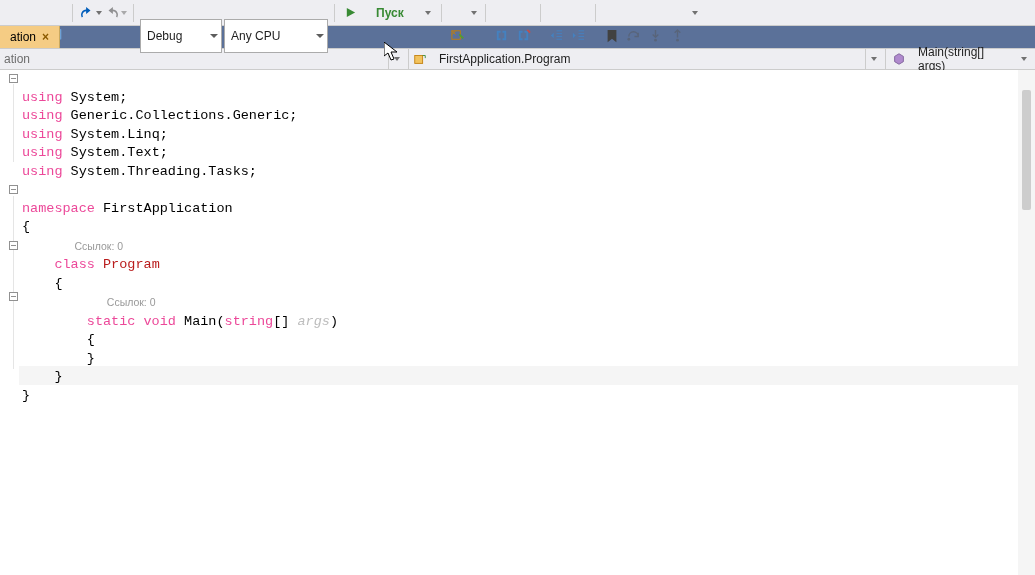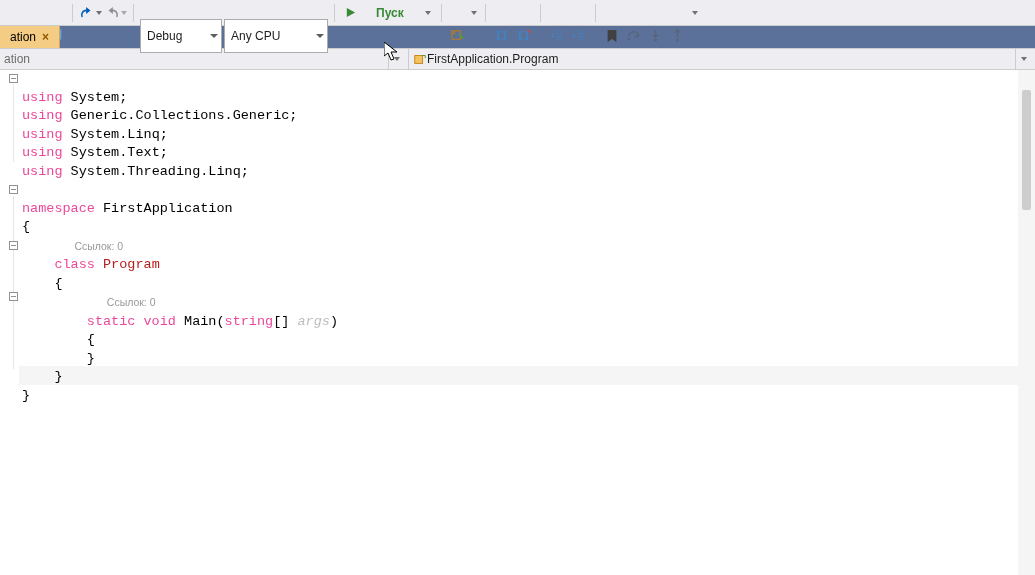--- a/index.html
+++ b/index.html
@@ -21,21 +21,21 @@
   .undogroup .arrow { width: 16px; height: 16px; display: flex; align-items: center; justify-content: center; }
 
   .tabbar { height: 22px; background: #5b7199; display: flex; align-items: flex-end; }
   .tab { height: 22px; padding: 0 8px 0 10px; background: #f5cc84; color: #000; display: flex; align-items: center; gap: 4px; font-size: 12px; border-top-left-radius: 0; border-top-right-radius: 0; margin-left: 0; border-right: 1px solid #c9a85f; }
   .tab .close { color: #8b5a00; font-weight: bold; cursor: pointer; padding: 0 2px; border-radius: 2px; }
   .cursor { position: absolute; left: 384px; top: 42px; z-index: 50; pointer-events: none; }
 
   .navbar { height: 22px; background: #eeeef2; display: flex; border-top: 1px solid #ccc; border-bottom: 1px solid #ccc; }
   .nav-left { width: 408px; display: flex; align-items: center; padding: 0 4px; }
   .nav-left span { color: #6d6d6d; }
-  .nav-mid, .nav-right { flex: 1; display: flex; align-items: center; padding: 0 4px; gap: 0; }
+  .nav-mid, .nav-right { flex: 1; display: flex; align-items: center; padding: 0 4px; gap: 12px; }
   .nav-right { border-left: 1px solid #ccc; width: 150px; flex: 0 0 auto; padding-left: 6px; }
   .nav-mid { border-left: 1px solid #ccc; }
   .nav-mid span, .nav-right span { color: #1e1e1e; }
   .nav-drop { margin-left: auto; padding: 0 4px; cursor: pointer; border-left: 1px solid #ccc; height: 100%; display: flex; align-items: center; }
   .nav-icon { width: 14px; height: 14px; display: flex; align-items: center; justify-content: center; }
 
   .editor { position: relative; background: #fff; height: calc(575px - 26px - 22px - 22px); overflow: hidden; }
   .gutter { position: absolute; left: 0; top: 0; bottom: 0; width: 20px; background: #fff; border-right: 0; }
   .foldsq { position: absolute; left: 9px; width: 9px; height: 9px; border: 1px solid #919191; background: #fff; cursor: pointer; display: flex; align-items: center; justify-content: center; }
   .foldsq.minus::before { content: ""; display: block; width: 5px; height: 1px; background: #919191; }
@@ -191,20 +191,31 @@
   </div>
   <div class="nav-mid">
     <div class="nav-icon">
       <svg width="14" height="14" viewBox="0 0 16 16">
           <rect x="2" y="4" width="9" height="9" fill="#f2c35e" stroke="#c27e0a"></rect>
           <path d="M11 4h3v3" fill="none" stroke="#388a34"></path>
         </svg>
     </div>
     <span>FirstApplication.Program</span>
     <div class="nav-drop">
+        <span class="smallcaret"></span>
+      </div>
+  </div>
+  <div class="nav-right">
+    <div class="nav-icon">
+      <svg width="14" height="14" viewBox="0 0 16 16">
+          <path d="M8 2l5 3v6l-5 3-5-3V5z" fill="#b08ace" stroke="#7b5f98"></path>
+        </svg>
+    </div>
+    <span>Main(string[] args)</span>
+    <div class="nav-drop" style="border:0; margin-left:auto">
         <span class="smallcaret"></span>
       </div>
   </div>
 </div>
 
 <div class="editor">
   <div class="gutter">
     <div class="foldsq minus" style="top:4px"></div>
     <div class="foldline" style="top:14px;height:78px"></div>
     <div class="foldsq minus" style="top:115px"></div>
@@ -213,21 +224,21 @@
     <div class="foldsq minus" style="top:222px"></div>
   </div>
 
   <div class="caretline" style="left:19px;top:296px"></div>
 
   <div class="code">
 <span class="kw">using</span><span> System;</span>
 <span class="kw">using</span><span> Generic.Collections.Generic;</span>
 <span class="kw">using</span><span> System.Linq;</span>
 <span class="kw">using</span><span> System.Text;</span>
-<span class="kw">using</span><span> System.Threading.Linq;</span>
+<span class="kw">using</span><span> System.Threading.Tasks;</span>
 
 <span class="kw">namespace</span><span> FirstApplication</span>
 {
     <span class="lens">Ссылок: 0</span>
     <span class="kw">class</span><span class="ty"> Program</span>
     {
         <span class="lens">Ссылок: 0</span>
         <span class="kw">static</span><span class="kw"> void</span><span> Main(</span><span class="kw">string</span><span>[] </span><span class="pale">args</span><span>)</span>
         {
         }

